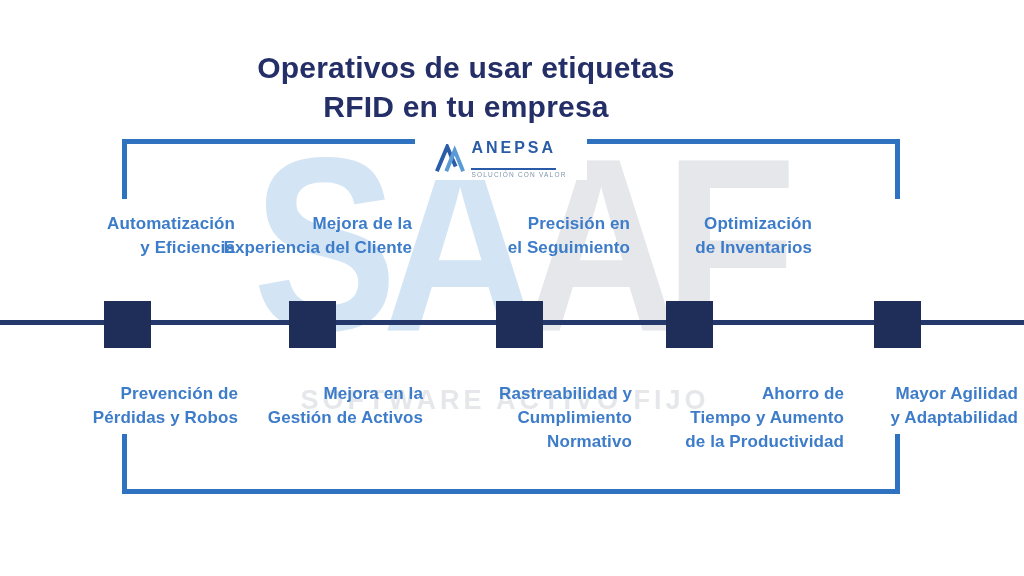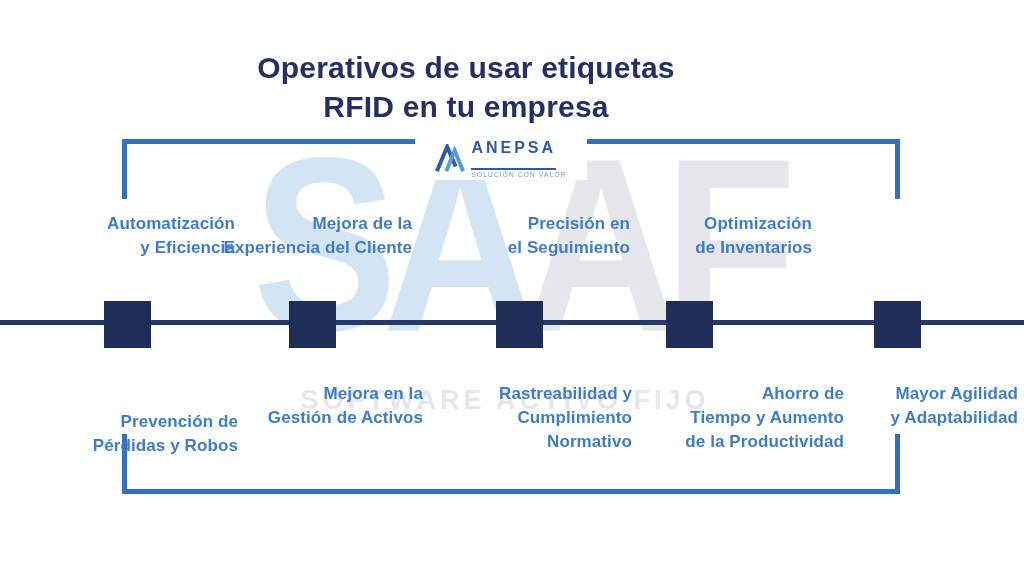--- a/index.html
+++ b/index.html
@@ -58,21 +58,21 @@
   
   .label{
     position:absolute;text-align:right;font-size:17px;font-weight:bold;
     color:#3d7cc9;line-height:1.42;white-space:pre-line;z-index:4;letter-spacing:.1px;
   }
   .t1{left:15px;top:212px;width:220px;}
   .t2{left:182px;top:212px;width:230px;}
   .t3{left:410px;top:212px;width:220px;}
   .t4{left:592px;top:212px;width:220px;}
   .t5{left:798px;top:212px;width:220px;}
-  .b1{left:18px;top:382px;width:220px;margin-top:28px;}
+  .b1{left:18px;top:382px;width:220px;}
   .b2{left:203px;top:382px;width:220px;}
   .b3{left:412px;top:382px;width:220px;}
   .b4{left:604px;top:382px;width:240px;}
   .b5{left:798px;top:382px;width:220px;}
 </style>
 </head>
 <body>
 
 <div class="stage">
 

